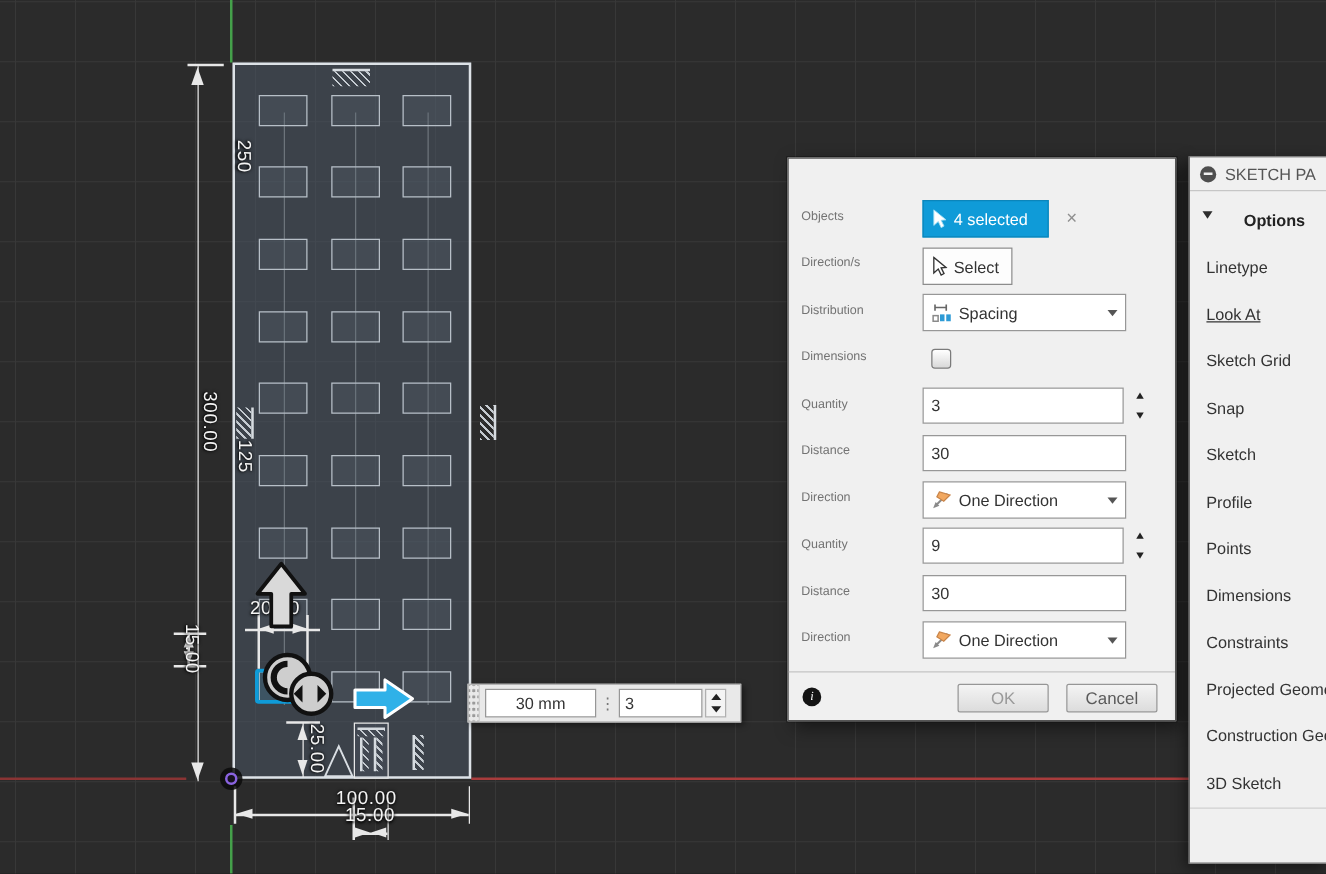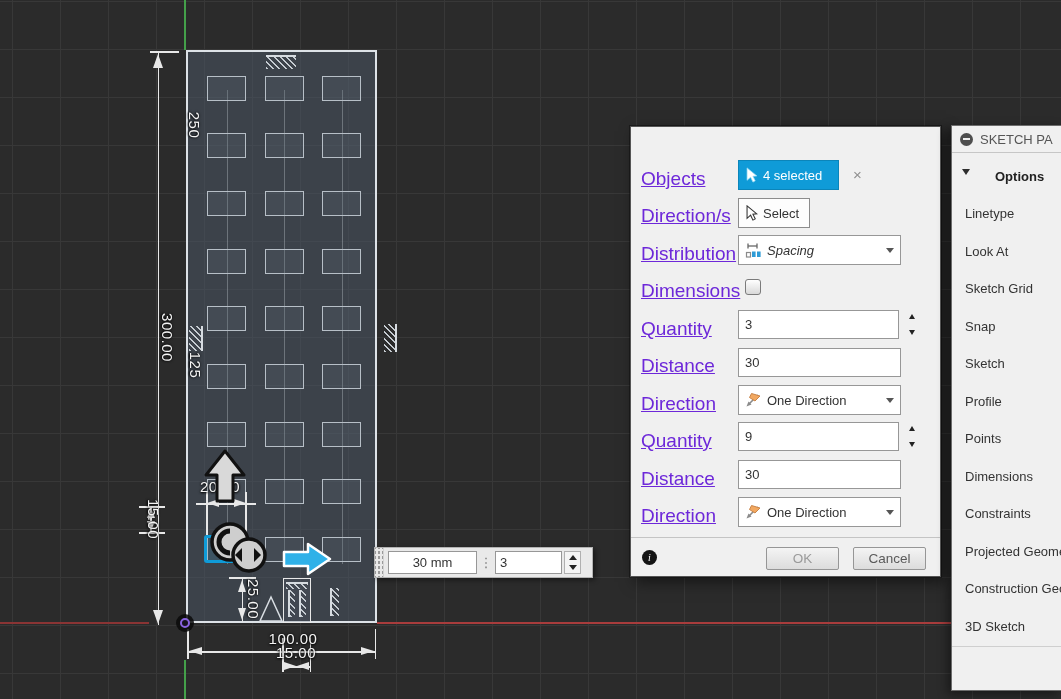--- a/index.html
+++ b/index.html
@@ -45,21 +45,21 @@
   .spin-dn{width:0;height:0;border-left:4px solid transparent;border-right:4px solid transparent;border-top:5px solid #222;}
 
   
   #dialog{left:630px;top:126px;width:311px;height:451px;background:#f0f0f0;border:1px solid #555;
     box-shadow:0 0 0 1px rgba(0,0,0,.35), 5px 5px 14px rgba(0,0,0,.5);}
   .titlebar{height:27px;border-bottom:1px solid #c6c6c6;display:flex;align-items:center;padding:0 8px;background:#f0f0f0;}
   .minus-icon{width:13px;height:13px;border-radius:50%;background:#4e4e4e;position:relative;flex:none;}
   .minus-icon::after{content:"";position:absolute;left:3px;top:5.5px;width:7px;height:2px;background:#f0f0f0;}
   .title-text{font-size:13px;color:#555;margin-left:7px;white-space:nowrap;overflow:hidden;}
   .chevrons{margin-left:auto;color:#3f3f3f;font-size:9px;letter-spacing:-1px;}
-  .dlabel{position:absolute;left:10px;font-size:19px;color:#6d28d9;text-decoration:underline;}
+  .dlabel{position:absolute;left:10px;font-size:10px;color:#737373;}
   .ctl{position:absolute;left:107px;}
   .btn-objects{width:101px;height:30px;background:#0f9bd8;border:1px solid #0b85ba;color:#fff;font-size:13px;display:flex;align-items:center;gap:5px;padding:0 6px;}
   .btn-select{width:72px;height:30px;background:#fdfdfd;border:1px solid #8c8c8c;color:#333;font-size:13px;display:flex;align-items:center;gap:5px;padding:0 6px;}
   .clear-x{position:absolute;left:222px;color:#8f8f8f;font-size:15px;}
   .dropdown{width:163px;height:30px;background:#fff;border:1px solid #979797;display:flex;align-items:center;gap:6px;padding:0 6px;font-size:13px;color:#333;}
   .dropdown .caret{margin-left:auto;width:0;height:0;border-left:4.5px solid transparent;border-right:4.5px solid transparent;border-top:5.5px solid #555;}
   .tinput{width:161px;height:29px;background:#fff;border:1px solid #979797;font-size:13px;color:#333;padding:0 6px;line-height:27px;}
   .spincol{position:absolute;left:274px;width:14px;height:29px;display:flex;flex-direction:column;align-items:center;justify-content:space-between;padding:4px 0;}
   .checkbox{width:16px;height:16px;border:1px solid #7b7b7b;border-radius:3px;background:linear-gradient(#ffffff,#d9d9d9);}
   .dfooter{position:absolute;left:0;top:410px;width:100%;height:40px;border-top:1px solid #c4c4c4;display:flex;align-items:center;padding:0 11px;}
@@ -226,21 +226,21 @@
 
     <div class="dlabel" style="top:78px;">Direction/s</div>
     <div class="ctl btn-select" style="top:71px;">
       <svg width="13" height="16" viewBox="0 0 14 18">
           <path d="M2,1 L2,15 L6,11.5 L8.6,17 L11.2,15.6 L8.6,10.4 L13,10 Z" fill="#fff" stroke="#333" stroke-width="1.2"></path>
         </svg>
       <span>Select</span>
     </div>
 
     <div class="dlabel" style="top:116px;">Distribution</div>
-    <div class="ctl dropdown" style="top:108px;font-style:italic;">
+    <div class="ctl dropdown" style="top:108px;">
       <svg width="16" height="16" viewBox="0 0 16 16">
         <line x1="3" y1="4" x2="12" y2="4" stroke="#666" stroke-width="1.3"></line>
         <line x1="3" y1="1.5" x2="3" y2="6.5" stroke="#666" stroke-width="1.3"></line>
         <line x1="12" y1="1.5" x2="12" y2="6.5" stroke="#666" stroke-width="1.3"></line>
         <rect x="1.5" y="10.5" width="4" height="4.5" fill="none" stroke="#8a8a8a" stroke-width="1.2"></rect>
         <rect x="7" y="9.5" width="3.6" height="5.5" fill="#2e9bd6"></rect>
         <rect x="12" y="9.5" width="3.6" height="5.5" fill="#2e9bd6"></rect>
       </svg>
       <span>Spacing</span>
       <div class="caret"></div>
@@ -301,21 +301,21 @@
   <div id="palette" class="abs">
     <div class="titlebar">
       <div class="minus-icon"></div>
       <div class="title-text">SKETCH PALETTE</div>
     </div>
     <div class="opt-header">
       <div class="opt-tri"></div>
       <div class="opt-title">Options</div>
     </div>
     <div class="pal-item" style="top:80px;">Linetype</div>
-    <div class="pal-item" style="top:118px;">Look At</div>
+    <div class="pal-item" style="top:118px;text-decoration:underline;">Look At</div>
     <div class="pal-item" style="top:155px;">Sketch Grid</div>
     <div class="pal-item" style="top:193px;">Snap</div>
     <div class="pal-item" style="top:230px;">Sketch</div>
     <div class="pal-item" style="top:268px;">Profile</div>
     <div class="pal-item" style="top:305px;">Points</div>
     <div class="pal-item" style="top:343px;">Dimensions</div>
     <div class="pal-item" style="top:380px;">Constraints</div>
     <div class="pal-item" style="top:418px;">Projected Geometry</div>
     <div class="pal-item" style="top:455px;">Construction Geometry</div>
     <div class="pal-item" style="top:493px;">3D Sketch</div>

